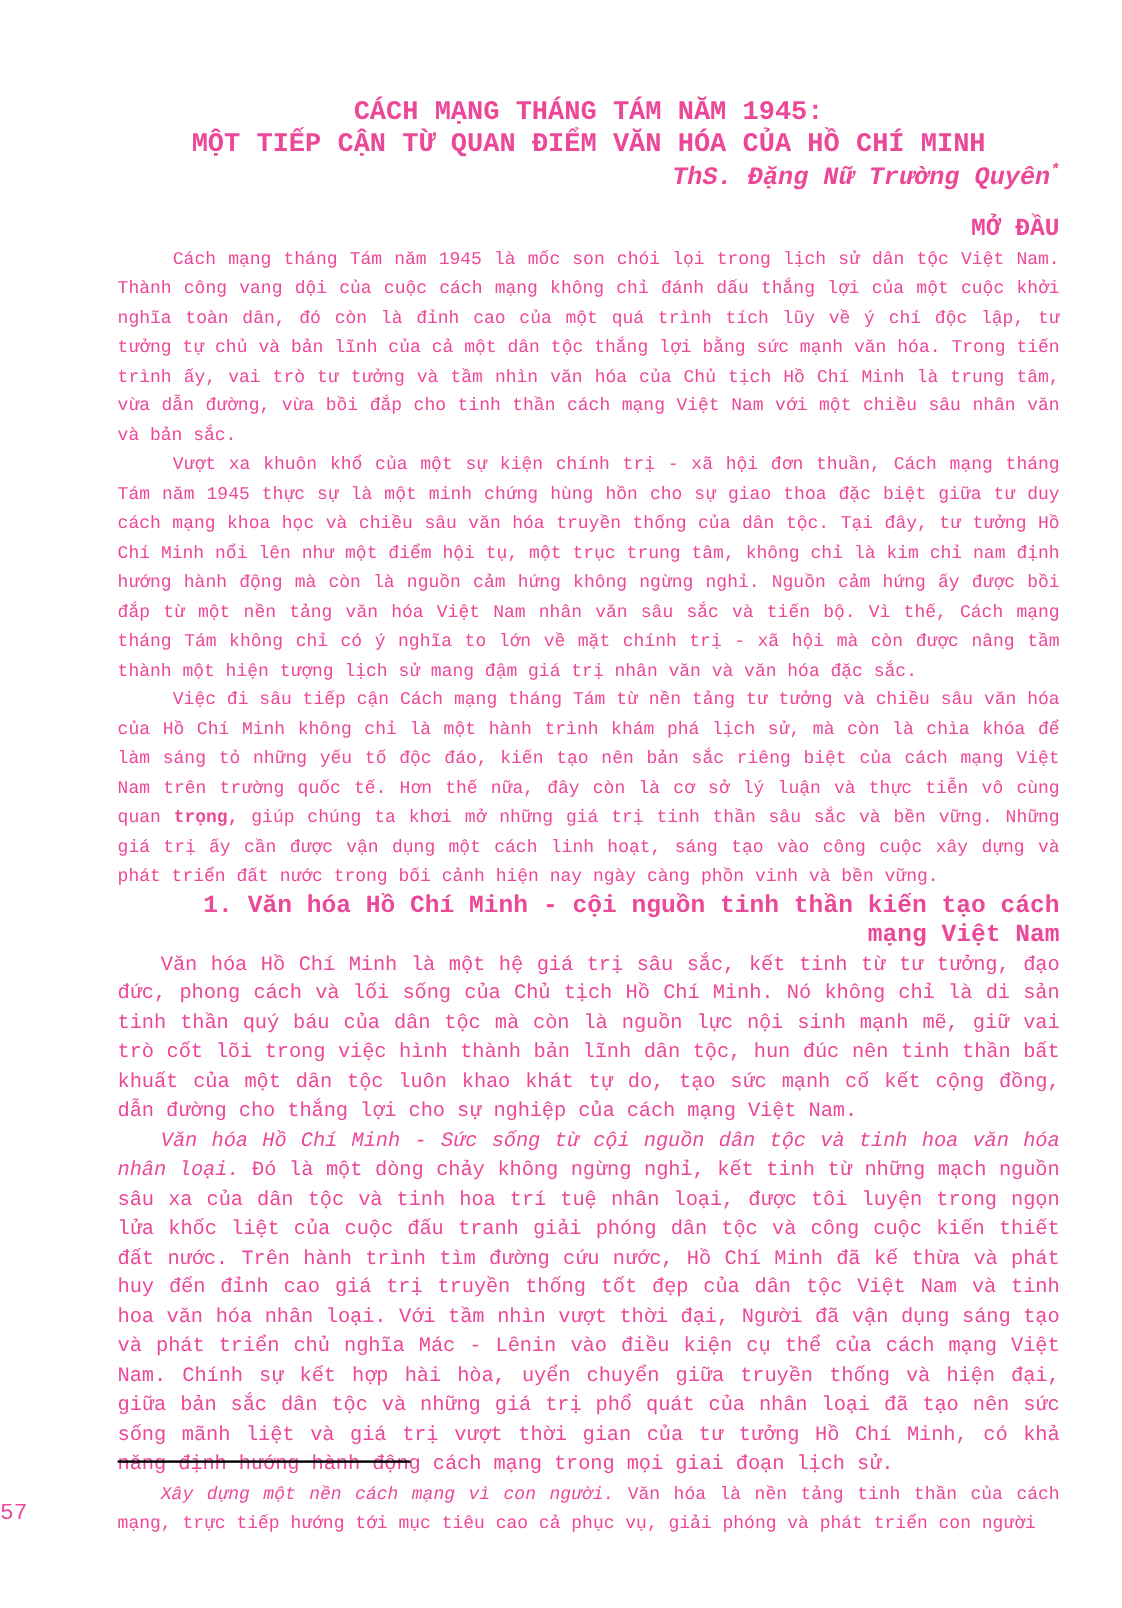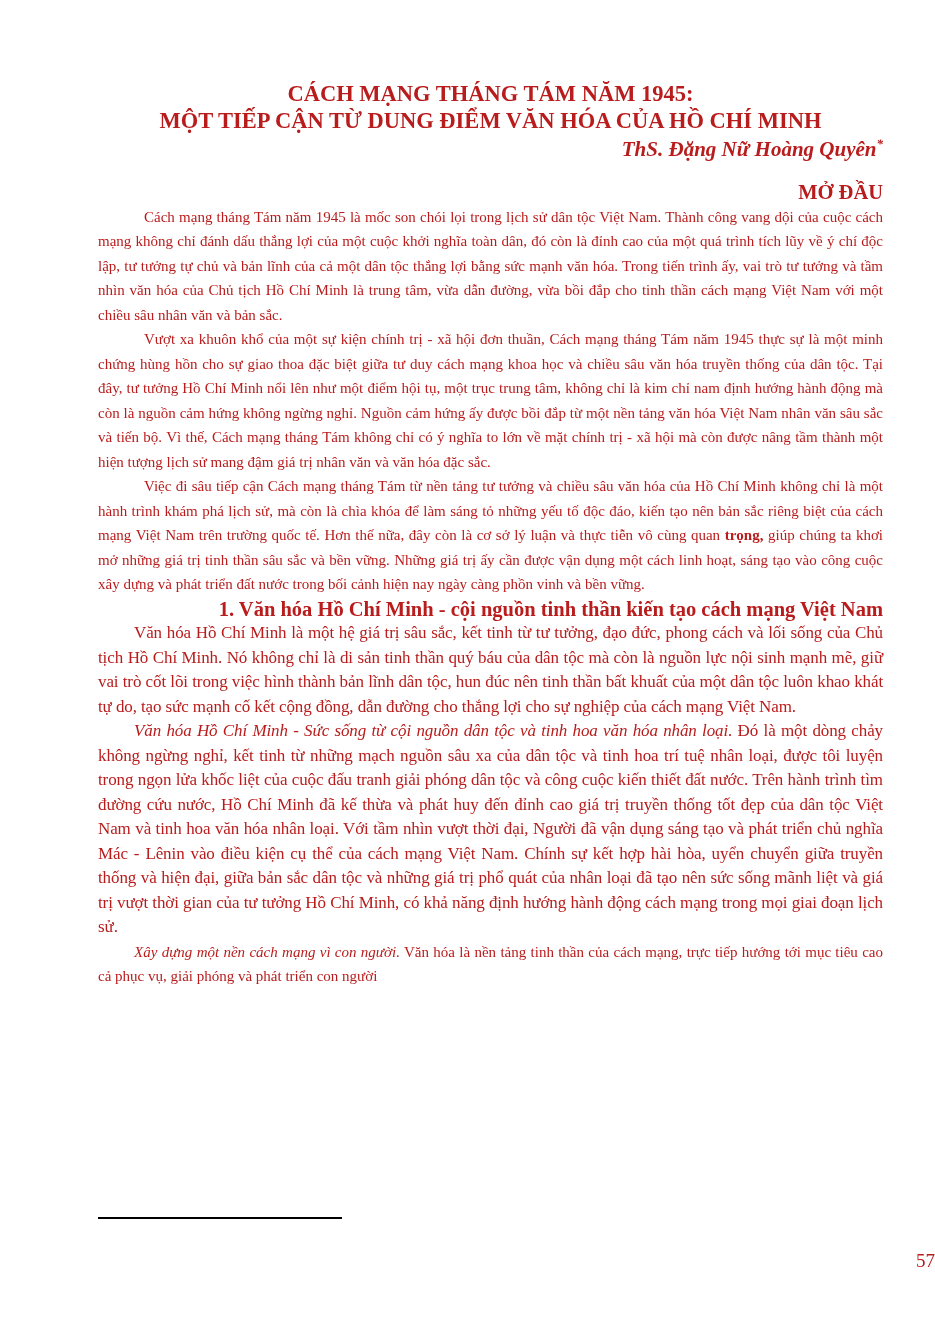--- a/index.html
+++ b/index.html
@@ -1,22 +1,22 @@
 <!DOCTYPE html>
 <html><head>
 <meta charset="utf-8">
 <style>
   html, body { margin: 0; padding: 0; background: #ffffff; }
   .page {
     position: relative;
     width: 935px;
     height: 1340px;
     background: #ffffff;
-    color: #b91c1c;
-    font-family: Liberation Serif, serif;
+    color: #ec4899;
+    font-family: Liberation Mono, monospace;
     overflow: hidden;
   }
   .content {
     position: absolute;
     left: 98px;
     top: 80px;
     width: 785px;
   }
   .title {
     margin: 0;
@@ -68,37 +68,37 @@
     width: 700px;
     font-size: 16px;
     line-height: 20px;
   }
   .footnote sup { font-size: 11px; line-height: 0; }
   .page-number {
     position: absolute;
     left: 0;
     top: 1250px;
     width: 100%;
-    text-align: right;
+    text-align: left;
     font-size: 19px;
   }
 </style>
 </head>
 <body>
 
 <div class="page">
   <div class="content">
 
     <h1 class="title">
       <span>CÁCH MẠNG THÁNG TÁM NĂM 1945:</span><br>
-      <span>MỘT TIẾP CẬN TỪ DUNG ĐIỂM VĂN HÓA CỦA HỒ CHÍ MINH</span>
+      <span>MỘT TIẾP CẬN TỪ QUAN ĐIỂM VĂN HÓA CỦA HỒ CHÍ MINH</span>
     </h1>
 
     <div class="author">
-      <span>ThS. Đặng Nữ Hoàng Quyên</span><sup>*</sup>
+      <span>ThS. Đặng Nữ Trường Quyên</span><sup>*</sup>
     </div>
 
     <h2 class="heading first">MỞ ĐẦU</h2>
 
     <p class="para indent-lg">Cách mạng tháng Tám năm 1945 là mốc son chói lọi trong lịch sử dân tộc Việt Nam. Thành công vang dội của cuộc cách mạng không chỉ đánh dấu thắng lợi của một cuộc khởi nghĩa toàn dân, đó còn là đỉnh cao của một quá trình tích lũy về ý chí độc lập, tư tưởng tự chủ và bản lĩnh của cả một dân tộc thắng lợi bằng sức mạnh văn hóa. Trong tiến trình ấy, vai trò tư tưởng và tầm nhìn văn hóa của Chủ tịch Hồ Chí Minh là trung tâm, vừa dẫn đường, vừa bồi đắp cho tinh thần cách mạng Việt Nam với một chiều sâu nhân văn và bản sắc.</p>
 
     <p class="para indent-lg">Vượt xa khuôn khổ của một sự kiện chính trị - xã hội đơn thuần, Cách mạng tháng Tám năm 1945 thực sự là một minh chứng hùng hồn cho sự giao thoa đặc biệt giữa tư duy cách mạng khoa học và chiều sâu văn hóa truyền thống của dân tộc. Tại đây, tư tưởng Hồ Chí Minh nổi lên như một điểm hội tụ, một trục trung tâm, không chỉ là kim chỉ nam định hướng hành động mà còn là nguồn cảm hứng không ngừng nghỉ. Nguồn cảm hứng ấy được bồi đắp từ một nền tảng văn hóa Việt Nam nhân văn sâu sắc và tiến bộ. Vì thế, Cách mạng tháng Tám không chỉ có ý nghĩa to lớn về mặt chính trị - xã hội mà còn được nâng tầm thành một hiện tượng lịch sử mang đậm giá trị nhân văn và văn hóa đặc sắc.</p>
 
     <p class="para indent-lg"><span>Việc đi sâu tiếp cận Cách mạng tháng Tám từ nền tảng tư tưởng và chiều sâu văn hóa của Hồ Chí Minh không chỉ là một hành trình khám phá lịch sử, mà còn là chìa khóa để làm sáng tỏ những yếu tố độc đáo, kiến tạo nên bản sắc riêng biệt của cách mạng Việt Nam trên trường quốc tế. Hơn thế nữa, đây còn là cơ sở lý luận và thực tiễn vô cùng quan </span><span class="bold-run">trọng,</span><span> giúp chúng ta khơi mở những giá trị tinh thần sâu sắc và bền vững. Những giá trị ấy cần được vận dụng một cách linh hoạt, sáng tạo vào công cuộc xây dựng và phát triển đất nước trong bối cảnh hiện nay ngày càng phồn vinh và bền vững.</span></p>
 

